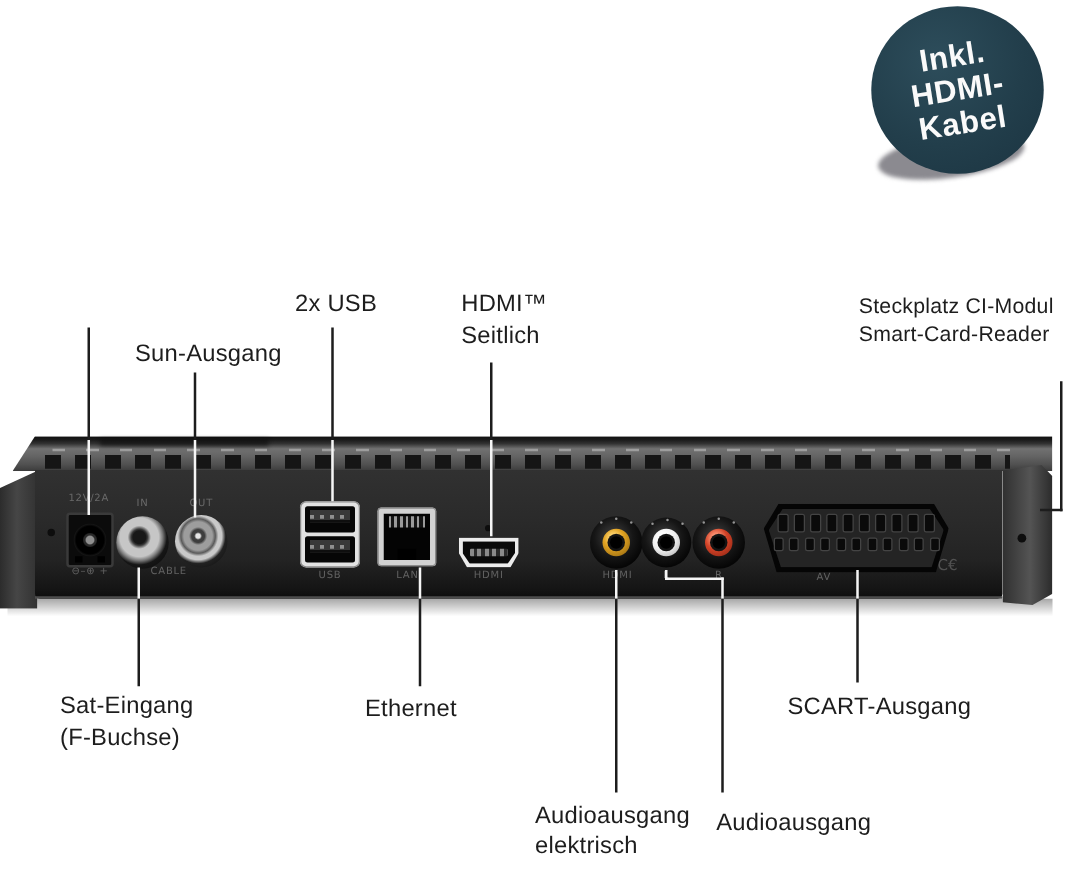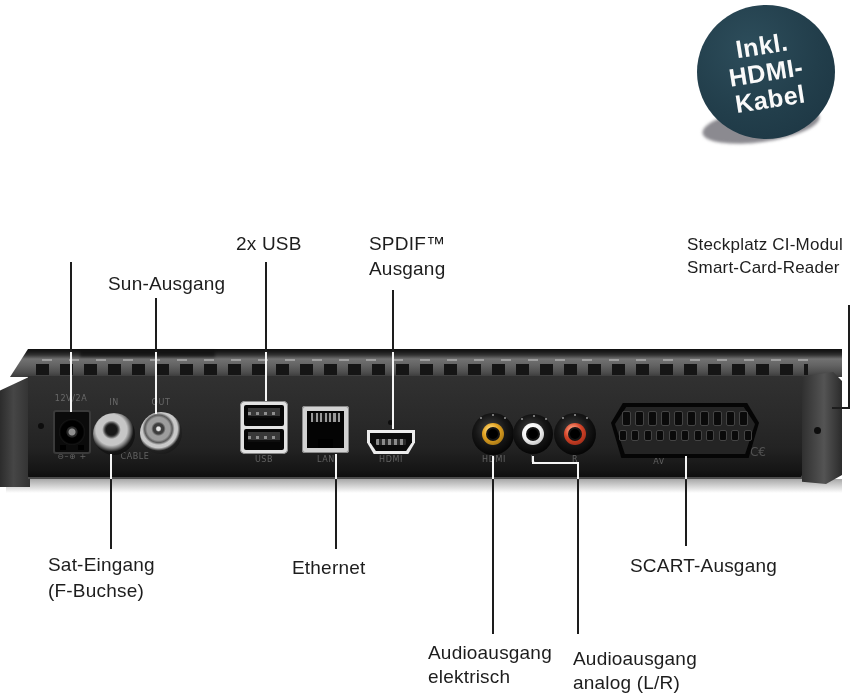--- a/index.html
+++ b/index.html
@@ -219,40 +219,39 @@
   <div class="vline wl" style="left:492px;top:456px;height:23px;"></div>
   <div class="vline" style="left:492px;top:479px;height:155px;"></div>
   <div class="vline wl" style="left:532px;top:456px;height:8px;"></div>
   <div class="hline wl" style="left:532px;top:462px;width:47px;"></div>
   <div class="vline wl" style="left:577px;top:462px;height:17px;"></div>
   <div class="vline" style="left:577px;top:479px;height:155px;"></div>
 
   <div class="lbl" style="left:108px;top:271px;">Sun-Ausgang</div>
   <div class="lbl" style="left:236px;top:231px;">2x USB</div>
   <div class="lbl" style="left:369px;top:231px;">
-    <div>SPDIF™</div>
-    <div>Ausgang</div>
+    <div>HDMI™</div>
+    <div>Seitlich</div>
   </div>
   <div class="lbl small" style="left:687px;top:233px;">
     <div>Steckplatz CI-Modul</div>
     <div>Smart-Card-Reader</div>
   </div>
   <div class="lbl" style="left:48px;top:532px;line-height:26px;margin-top:20px;">
     <div>Sat-Eingang</div>
     <div>(F-Buchse)</div>
   </div>
   <div class="lbl" style="left:292px;top:555px;">Ethernet</div>
   <div class="lbl" style="left:630px;top:553px;">SCART-Ausgang</div>
   <div class="lbl" style="left:428px;top:641px;line-height:24px;">
     <div>Audioausgang</div>
     <div>elektrisch</div>
   </div>
   <div class="lbl" style="left:573px;top:647px;line-height:24px;">
     <div>Audioausgang</div>
-    <div>analog (L/R)</div>
   </div>
 
   <div class="badge-shadow"></div>
   <div class="badge">
     <div class="txt">
       <div>Inkl.</div>
       <div>HDMI-</div>
       <div>Kabel</div>
     </div>
   </div>

